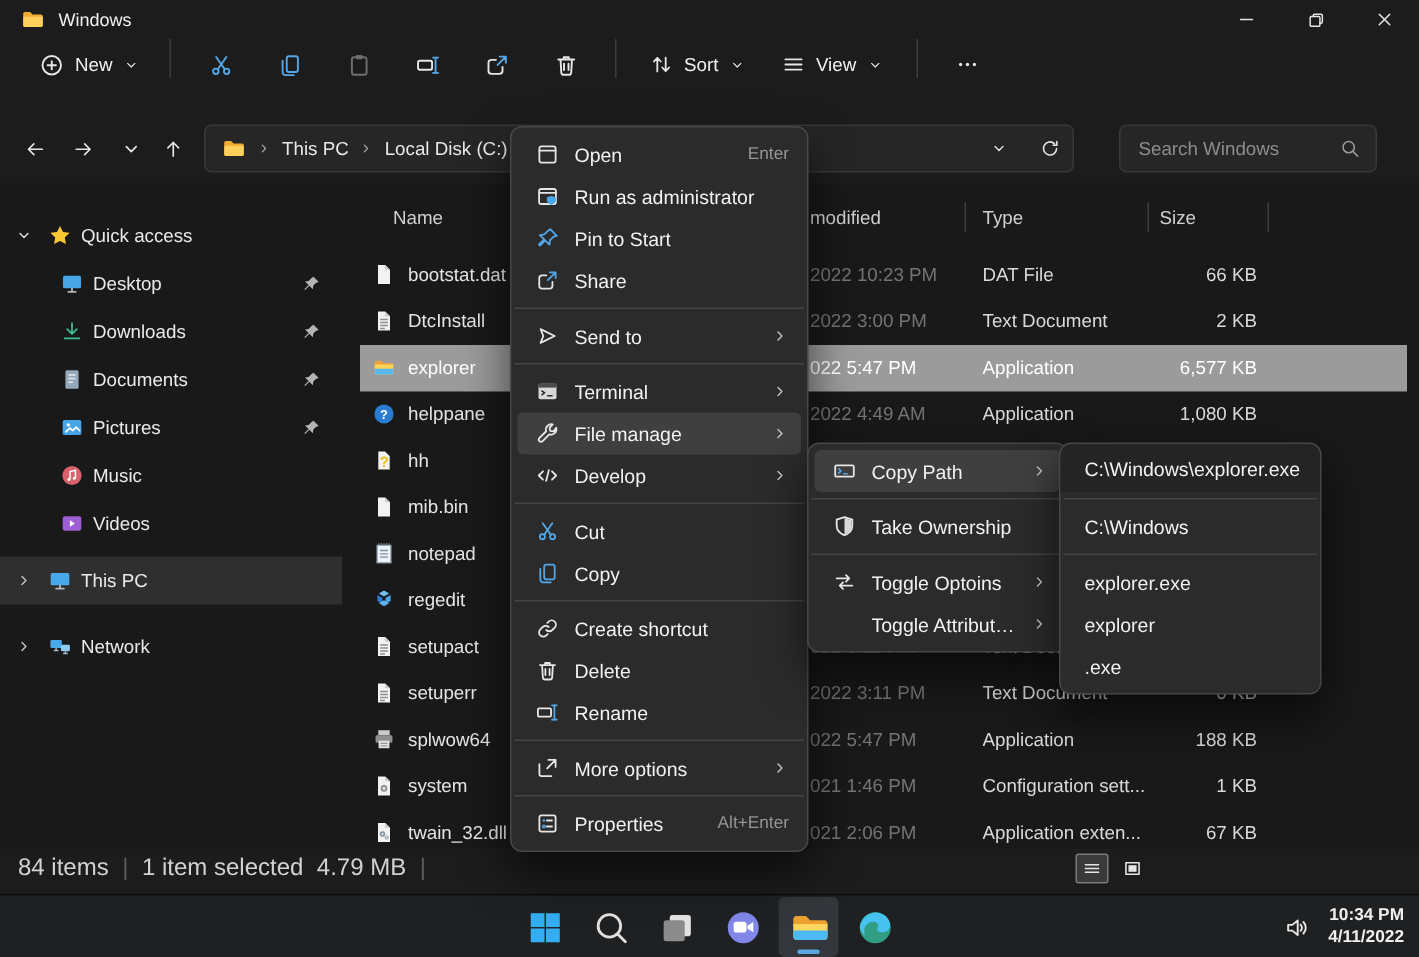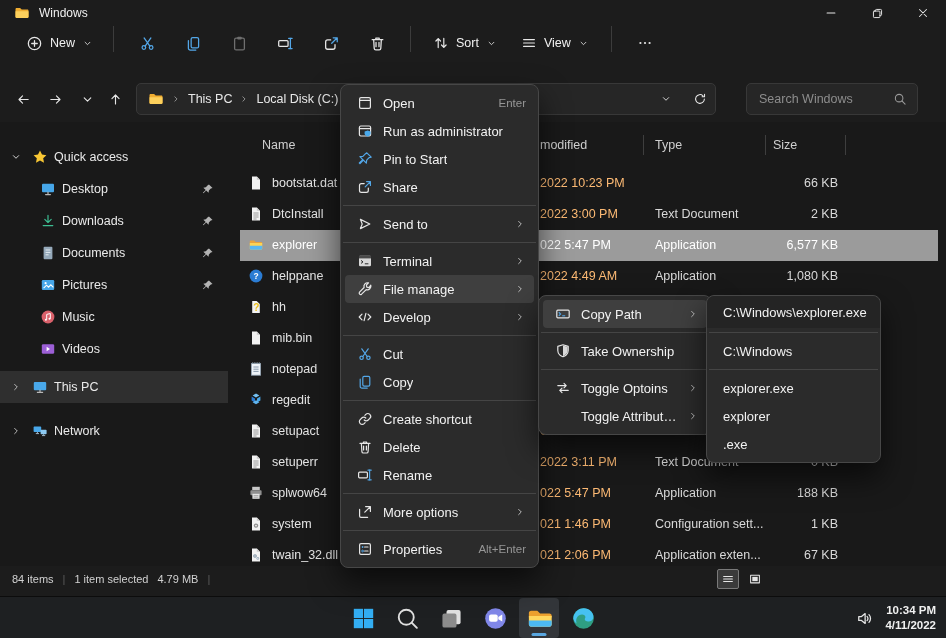--- a/index.html
+++ b/index.html
@@ -50,27 +50,27 @@
   .fhead{position:relative;height:36px;margin-top:10px;color:#cfcfcf;}
   .fh{position:absolute;top:0;line-height:26px;}
   .fh-name{left:34px;} .fh-mod{left:312px;} .fh-type{left:427px;} .fh-size{left:545px;}
   .fh-div{position:absolute;top:3px;width:1px;height:20px;background:#3e3e3e;}
   .rows{position:relative;}
   .frow{position:relative;height:31px;margin-left:12px;width:698px;color:#e4e4e4;}
   .frow.sel{background:#9b9b9b;color:#fff;}
   .fc{position:absolute;top:0;line-height:31px;white-space:nowrap;overflow:hidden;}
   .fc-ico{left:8px;top:7px;line-height:normal;}
   .fc-name{left:32px;width:220px;}
-  .fc-mod{left:300px;width:112px;color:#fdba74;}
+  .fc-mod{left:300px;width:112px;color:#737373;}
   .frow.sel .fc-mod,.frow.sel .fc-type,.frow.sel .fc-size{color:#fff;}
   .fc-type{left:415px;width:112px;color:#d9d9d9;}
   .fc-size{left:470px;width:128px;text-align:right;color:#d9d9d9;}
 
   
-  .statusbar{position:absolute;left:0;top:566px;width:774px;height:26px;display:flex;align-items:center;padding-left:12px;box-sizing:border-box;gap:9px;font-size:11px;color:#d2d2d2;background:#1c1c1c;}
+  .statusbar{position:absolute;left:0;top:566px;width:774px;height:26px;display:flex;align-items:center;padding-left:12px;box-sizing:border-box;gap:9px;font-size:16px;color:#d2d2d2;background:#1c1c1c;}
   .st-sep{color:#5a5a5a;}
   .view-toggles{position:absolute;right:8px;top:3px;display:flex;gap:5px;}
   .vt{width:22px;height:20px;justify-content:center;border:1px solid transparent;border-radius:2px;}
   .vt.active{background:#3a3a3a;border-color:#7a7a7a;}
 
   
   .taskbar{position:absolute;left:0;top:596px;width:946px;height:42px;background:#1e2022;border-top:1px solid #0c0c0c;box-sizing:border-box;}
   .tb-center{position:absolute;left:0;top:0;width:100%;height:42px;display:flex;align-items:center;justify-content:center;gap:4px;}
   .taskbtn{position:relative;width:40px;height:40px;justify-content:center;border-radius:4px;}
   .taskbtn.active{background:#33363a;}
@@ -447,20 +447,21 @@
           <div class="fh-div" style="left: 617px;"></div>
         </div>
       <div class="rows" id="frows">
           <div class="frow">
             <span class="fc fc-ico"><svg width="16" height="16" viewBox="0 0 16 16" aria-hidden="true">
                 <path d="M4 1.6h4.8L12 4.8v9.6H4z" fill="#f2f2f2"></path>
                 <path d="M8.8 1.6v3.2H12z" fill="#c9c9c9"></path>
               </svg></span>
             <span class="fc fc-name">bootstat.dat</span>
             <span class="fc fc-mod">2022 10:23 PM</span>
+            <span class="fc fc-type">DAT File</span>
             <span class="fc fc-size">66 KB</span>
           </div>
           <div class="frow">
             <span class="fc fc-ico"><svg width="16" height="16" viewBox="0 0 16 16" aria-hidden="true">
                 <path d="M4 1.6h4.8L12 4.8v9.6H4z" fill="#f2f2f2"></path>
                 <path d="M8.8 1.6v3.2H12z" fill="#c9c9c9"></path>
                 <path d="M5.4 7h5.2M5.4 9h5.2M5.4 11h5.2M5.4 13h3.2" stroke="#8f8f8f" stroke-width=".9"></path>
               </svg></span>
             <span class="fc fc-name">DtcInstall</span>
             <span class="fc fc-mod">2022 3:00 PM</span>

